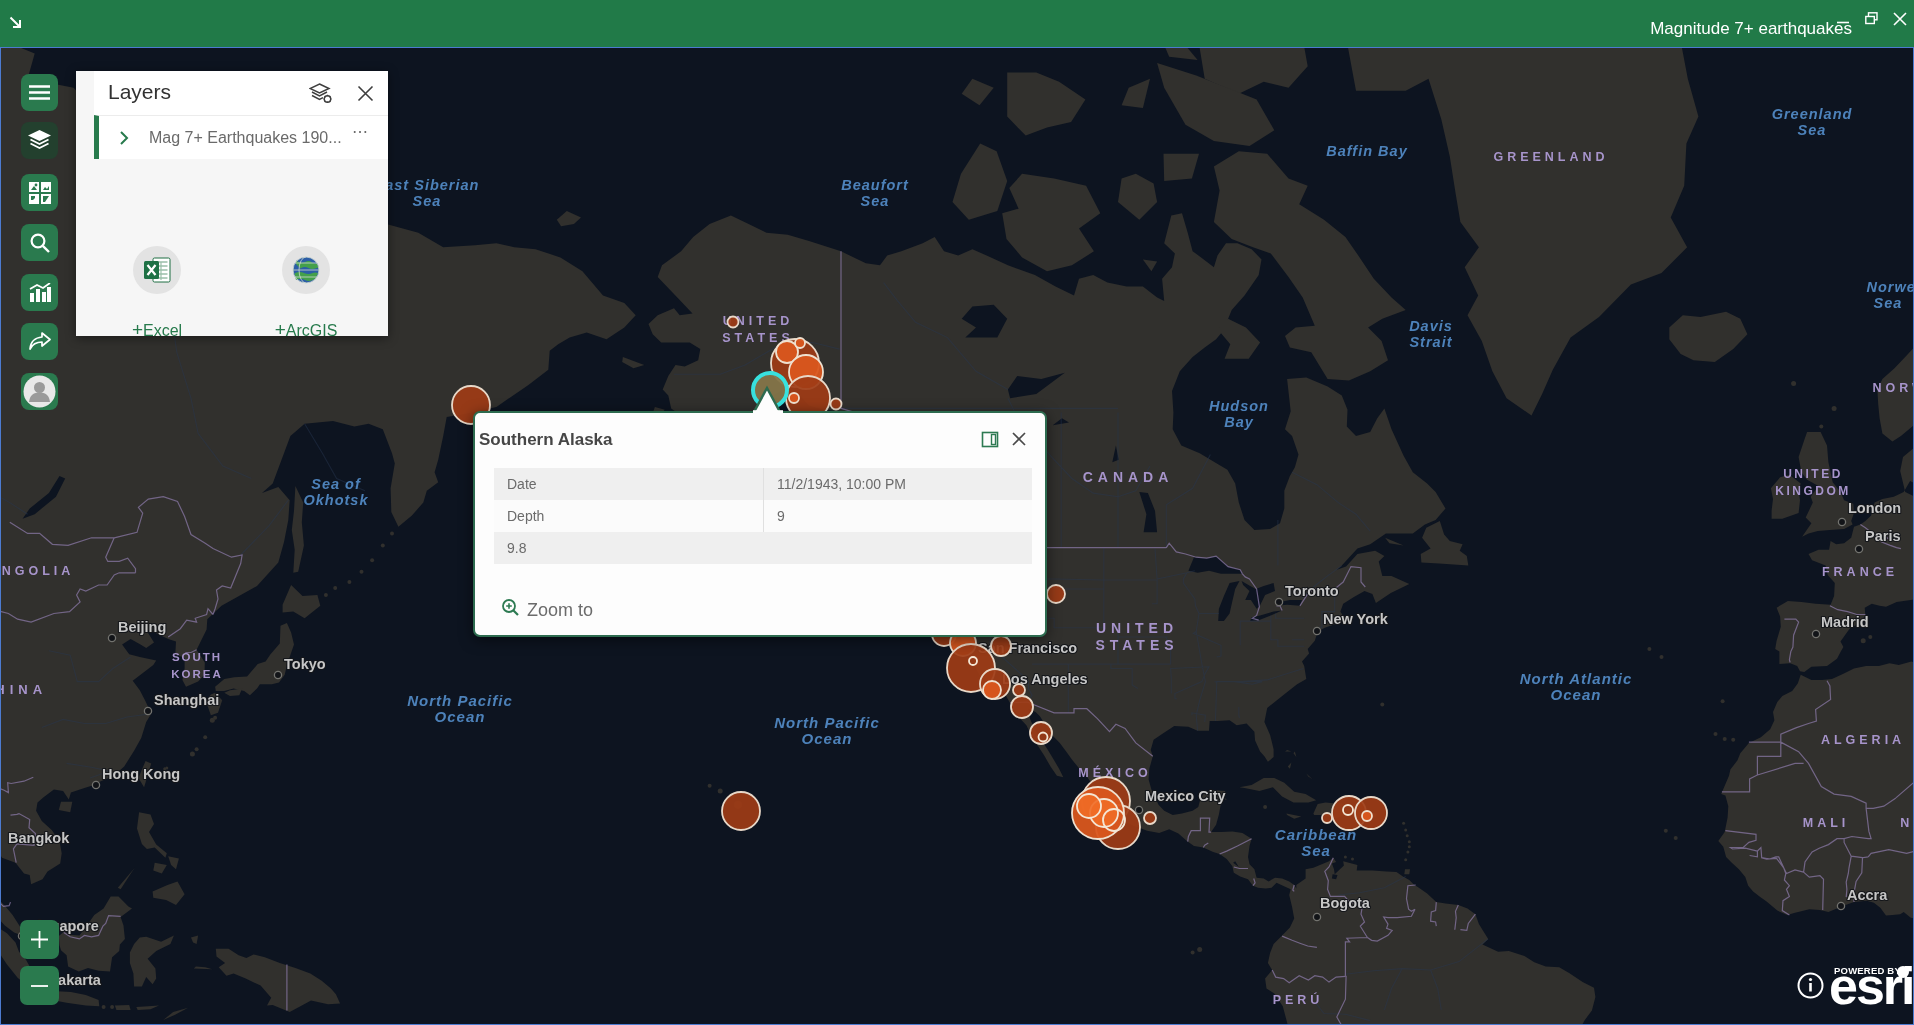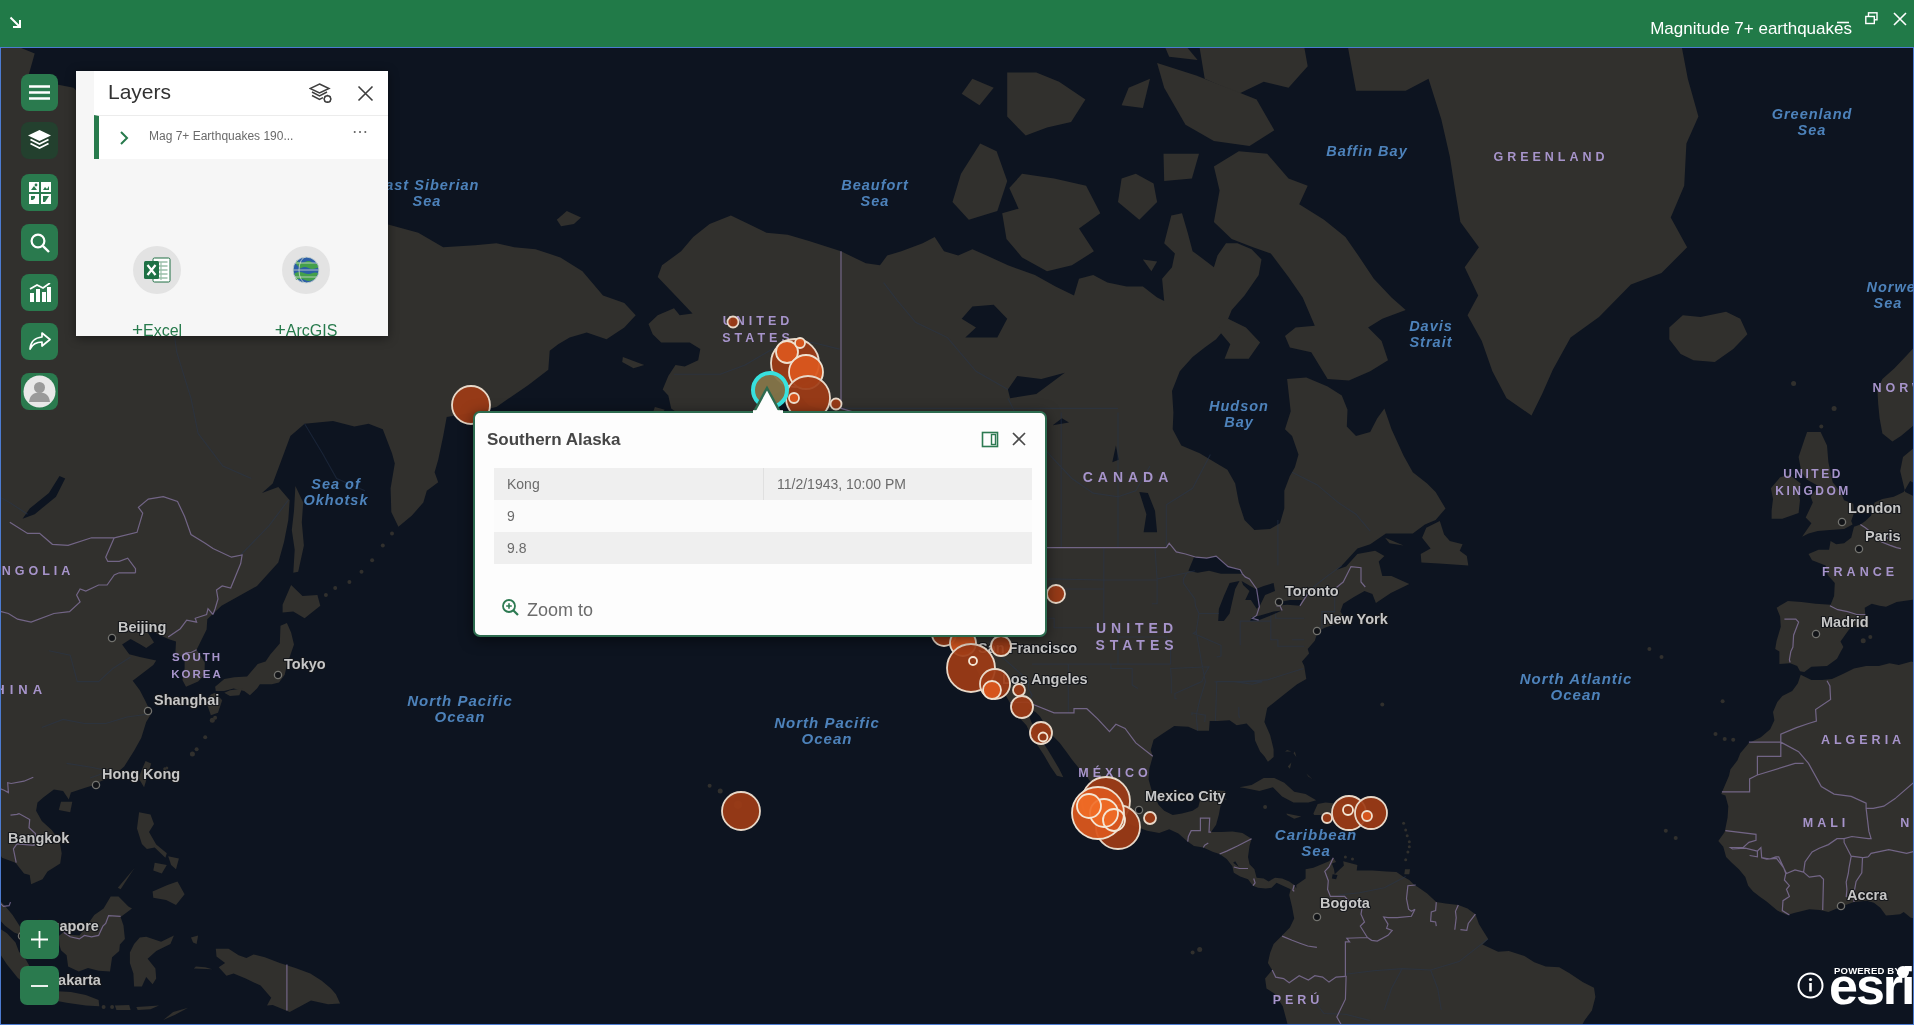--- a/index.html
+++ b/index.html
@@ -8,27 +8,27 @@
 #titlebar .title { position:absolute; left:0; width:1852px; text-align:right; top:19px; color:#fff; font-size:17px; }
 #winbtns { position:absolute; right:7px; top:12px; display:flex; gap:15px; }
 #mapframe { position:absolute; left:0; top:47px; width:1914px; height:978px; border:1.5px solid #4c7bd0; z-index:40; pointer-events:none; }
 .sidebtn { position:absolute; left:21px; width:37px; height:37px; background:#2a7a4e; border-radius:8px; z-index:45; display:flex; align-items:center; justify-content:center; }
 .sel { background:#23402e; }
 .zoombtn { position:absolute; left:20px; width:39px; height:39px; background:#2a7a4e; border-radius:7px; z-index:45; color:#fff; display:flex; align-items:center; justify-content:center; font-size:28px; font-weight:400; }
 #layers { position:absolute; left:76px; top:71px; width:312px; height:265px; background:#f6f6f6; z-index:46; box-shadow:0 2px 10px rgba(0,0,0,.45);padding-left:18px; }
 #layers .hdr { height:44px; background:#fff; position:relative; }
 #layers .hdr .t { position:absolute; left:14px; top:9px; font-size:21px; color:#323232; }
 #layerrow { height:44px; background:#fff; border-top:1px solid #ececec; position:relative; border-left:5px solid #277a4c; }
-#layerrow .txt { position:absolute; left:50px; top:13px; font-size:12px; color:#6a6a6a; }
+#layerrow .txt { position:absolute; left:50px; top:13px; font-size:16px; color:#6a6a6a; }
 #layerrow .dots { position:absolute; right:18px; top:6px; font-size:16px; color:#6a6a6a; letter-spacing:2px; }
 .addbtn { position:absolute; width:120px; text-align:center; }
 .addbtn .circ { width:48px; height:48px; border-radius:50%; background:#e3e3e3; margin:0 auto; display:flex; align-items:center; justify-content:center; }
 .addbtn .lbl { margin-top:25px; color:#277a4c; font-size:16px; }
 #popup { position:absolute; left:473px; top:411px; width:574px; height:226px; background:#fdfdfd; border:2px solid #2d6b4f; border-radius:7px; z-index:44; box-shadow:0 3px 14px rgba(0,0,0,.5); }
-#popup .ptitle { position:absolute; left:12px; top:17px; font-size:17px; font-weight:bold; color:#464646; }
+#popup .ptitle { position:absolute; left:4px; top:17px; font-size:17px; font-weight:bold; color:#464646; }
 #ptable { position:absolute; left:19px; top:55px; width:538px; font-size:14px; color:#6b6b6b; }
 #ptable .row { display:flex; height:32px; line-height:32px; }
 #ptable .row.odd { background:#efefef; }
 #ptable .row.even { background:#fbfbfb; }
 #ptable .c1 { width:270px; padding-left:13px; border-right:1px solid #e0e0e0; }
 #ptable .c2 { padding-left:13px; }
 #esri { position:absolute; right:10px; bottom:13px; z-index:30; color:#fff; }
 #infoi { position:absolute; right:90px; bottom:26px; z-index:30; }
 </style>
 </head>
@@ -291,24 +291,25 @@
   <div class="ptitle">Southern Alaska</div>
   <svg style="position:absolute;right:46px;top:18px" width="18" height="17" viewBox="0 0 18 17">
       <rect x="1.5" y="1.5" width="15" height="14" fill="none" stroke="#2d7a52" stroke-width="1.6"></rect>
       <rect x="10.5" y="3.5" width="4" height="10" fill="none" stroke="#2d7a52" stroke-width="1.4"></rect>
     </svg>
   <svg style="position:absolute;right:18px;top:18px" width="16" height="16" viewBox="0 0 16 16">
       <path d="M2,2 L14,14 M14,2 L2,14" stroke="#4a4a4a" stroke-width="1.7"></path>
     </svg>
   <div id="ptable">
     <div class="row odd">
-        <div class="c1">Kong</div>
+        <div class="c1">Date</div>
         <div class="c2">11/2/1943, 10:00 PM</div>
       </div>
     <div class="row even">
+        <div class="c1">Depth</div>
         <div class="c2">9</div>
       </div>
     <div class="row odd">
         <div class="c2">9.8</div>
       </div>
   </div>
   <svg style="position:absolute;left:26px;top:185px" width="19" height="19" viewBox="0 0 19 19">
       <circle cx="8" cy="8" r="6" fill="none" stroke="#2d7a52" stroke-width="1.8"></circle>
       <path d="M8,5.2 L8,10.8 M5.2,8 L10.8,8" stroke="#2d7a52" stroke-width="1.6"></path>
       <path d="M12.5,12.5 L17,17" stroke="#2d7a52" stroke-width="2.2"></path>

